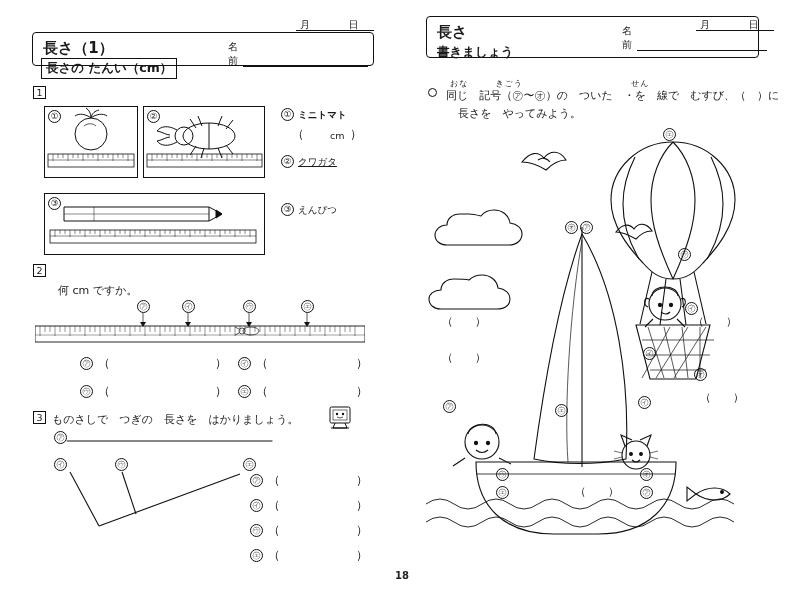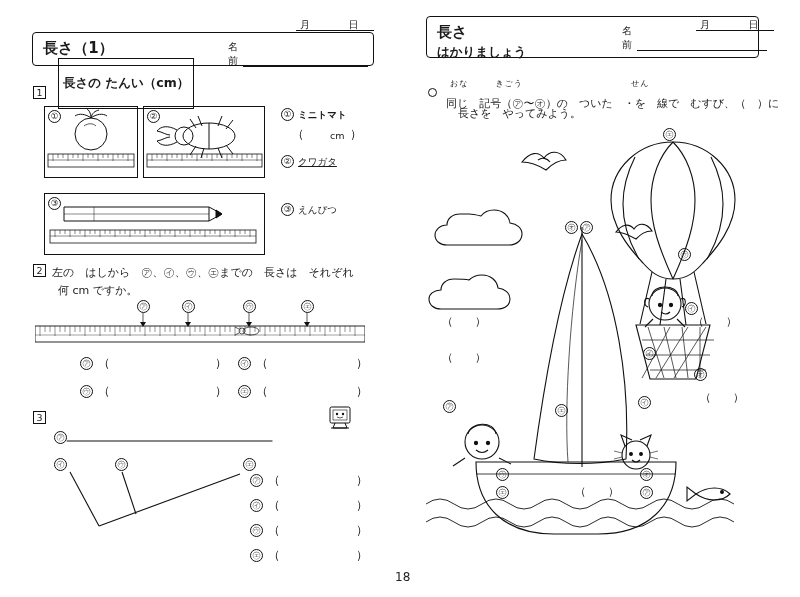--- a/index.html
+++ b/index.html
@@ -40,22 +40,22 @@
     font-weight: bold;
   }
   .sheet-head .title-sub {
     position: absolute;
     left: 10px; top: 28px;
     font-size: 12.5px;
     font-weight: bold;
   }
   .sheet-head .title-sub.boxed {
     border: 1.2px solid #111;
-    padding: 16px 4px;
-    left: 25px; top: 25px;
+    padding: 1px 4px;
+    left: 8px; top: 25px;
   }
   .sheet-head .name-label {
     position: absolute;
     font-size: 10px;
     line-height: 1.35;
   }
   .sheet-head .name-rule {
     position: absolute;
     border-bottom: 1.1px solid #111;
   }
@@ -105,22 +105,23 @@
   }
 
   .paren { position: absolute; font-size: 12px; }
 
   
   .frame { position: absolute; border: 1.1px solid #111; box-sizing: border-box; }
 
   svg { display: block; }
   .pagenum {
     position: absolute;
-    font-size: 12px;
+    font-size: 10px;
     color: #222;
+    font-weight: bold;
   }
 </style>
 </head>
 <body>
 
 <div class="page">
 
   <div class="abs" style="left:0;top:0;width:400px;height:597px;">
 
     <div class="date-line jp" style="left:300px; top:18px;">
@@ -282,21 +283,20 @@
     <div class="txt jp small" style="left:330px; top:131px;">cm</div>
     <div class="txt jp" style="left:350px; top:128px; font-size:12px;">）</div>
 
     <div class="circ pos jp" style="left:281px; top:155px;">②</div>
     <div class="txt jp small" style="left:298px; top:157px;text-decoration:underline;">クワガタ</div>
 
     <div class="circ pos jp" style="left:281px; top:203px;">③</div>
     <div class="txt jp small" style="left:298px; top:205px;">えんぴつ</div>
 
     <div class="qnum jp" style="left:33px; top:264px;">2</div>
-    <div class="qtext jp" style="left:52px; top:265px;">左の　はしから　㋐、㋑、㋒、㋓までの　長さは　それぞれ</div>
     <div class="qtext jp" style="left:52px; top:283px;margin-left:6px;">何 cm ですか。</div>
 
     <div class="circ pos jp" style="left:137px; top:300px;">㋐</div>
     <div class="circ pos jp" style="left:182px; top:300px;">㋑</div>
     <div class="circ pos jp" style="left:243px; top:300px;">㋒</div>
     <div class="circ pos jp" style="left:301px; top:300px;">㋓</div>
 
     <svg class="abs" style="left:35px; top:313px;" width="330" height="30" viewBox="0 0 330 30">
       <g stroke="#111" stroke-width="0.7" fill="none">
         <line x1="108" y1="0" x2="108" y2="12"></line>
@@ -394,20 +394,21 @@
     <div class="paren jp" style="left:356px; top:355px;">）</div>
 
     <div class="circ pos jp" style="left:80px; top:385px;">㋒</div>
     <div class="paren jp" style="left:98px; top:383px;">（</div>
     <div class="paren jp" style="left:215px; top:383px;">）</div>
     <div class="circ pos jp" style="left:238px; top:385px;">㋓</div>
     <div class="paren jp" style="left:256px; top:383px;">（</div>
     <div class="paren jp" style="left:356px; top:383px;">）</div>
 
     <div class="qnum jp" style="left:33px; top:411px;">3</div>
+    <div class="qtext jp" style="left:52px; top:412px;">ものさしで　つぎの　長さを　はかりましょう。</div>
 
     <svg class="abs" style="left:327px; top:405px;" width="26" height="28" viewBox="0 0 26 28">
       <rect x="3" y="2" width="20" height="16" rx="1.5" fill="none" stroke="#111" stroke-width="1"></rect>
       <rect x="6" y="5" width="14" height="10" fill="none" stroke="#111" stroke-width="0.6"></rect>
       <path d="M8 18 l-2 5 h14 l-2 -5" fill="none" stroke="#111" stroke-width="1"></path>
       <line x1="4" y1="23" x2="22" y2="23" stroke="#111" stroke-width="1"></line>
       <circle cx="10" cy="9" r="1.2" fill="#111"></circle>
         <circle cx="16" cy="9" r="1.2" fill="#111"></circle>
       <path d="M10 12 q3 2 6 0" fill="none" stroke="#111" stroke-width="0.7"></path>
     </svg>
@@ -447,31 +448,31 @@
 
     <div class="date-line jp" style="left:300px; top:18px;">
       <span>月</span>
       <span style="display:inline-block;width:26px"></span>
       <span>日</span>
     </div>
     <div class="date-rule" style="left:296px; top:30px; width:78px;"></div>
 
     <div class="sheet-head" style="left:26px; top:16px; width:333px; height:42px;">
       <div class="title-main jp">長さ</div>
-      <div class="title-sub jp" style="top:27px;">はかりましょう</div>
+      <div class="title-sub jp" style="top:27px;">書きましょう</div>
       <div class="name-label jp" style="left:195px; top:7px;">
         <span>名</span><br>
         <span>前</span>
       </div>
       <div class="name-rule" style="left:210px; top:33px; width:130px;"></div>
     </div>
 
     <div class="bullet" style="left:28px; top:88px;"></div>
     <div class="txt jp tiny" style="left:50px; top:80px; letter-spacing:1px;">おな　　　きごう　　　　　　　　　　　　せん</div>
-    <div class="txt jp" style="left:46px; top:90px; font-size:11px;margin-top:8px;">同じ　記号（㋐〜㋔）の　ついた　・を　線で　むすび、（　）に</div>
+    <div class="txt jp" style="left:46px; top:90px; font-size:11px;">同じ　記号（㋐〜㋔）の　ついた　・を　線で　むすび、（　）に</div>
     <div class="txt jp" style="left:58px; top:108px; font-size:11px;">長さを　やってみよう。</div>
 
     <svg class="abs" style="left:20px; top:122px;" width="370" height="420" viewBox="0 0 370 420">
       <g fill="none" stroke="#111" stroke-width="1.1">
 
         <path d="M253 20 c-34 0 -62 26 -62 58 c0 26 18 48 32 63 c8 9 16 16 30 16 c14 0 22 -7 30 -16 c14 -15 32 -37 32 -63 c0 -32 -28 -58 -62 -58 Z"></path>
         <path d="M253 20 c-14 14 -22 36 -22 58 c0 25 8 48 22 79"></path>
         <path d="M253 20 c14 14 22 36 22 58 c0 25 -8 48 -22 79"></path>
         <path d="M215 35 c-8 16 -12 34 -12 47 c0 18 6 38 16 55"></path>
         <path d="M291 35 c8 16 12 34 12 47 c0 18 -6 38 -16 55"></path>

